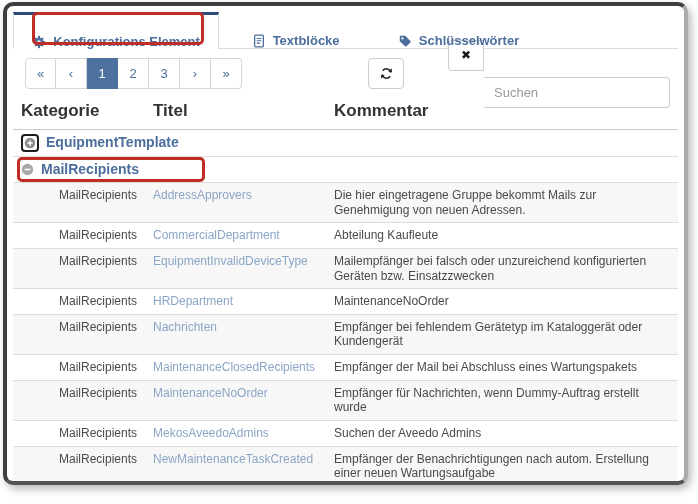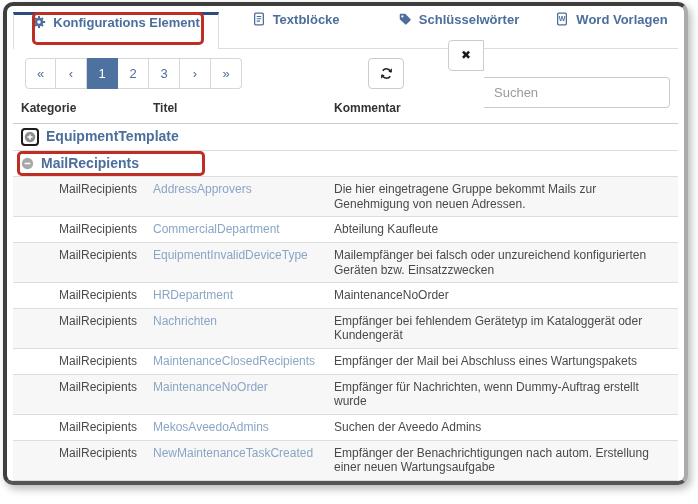--- a/index.html
+++ b/index.html
@@ -10,21 +10,21 @@
     position:absolute; left:3px; top:2px; width:685px; height:483px;
     background:#fff; border:4px solid #3e3e3e;
     border-right-color:#ababab; border-bottom-color:#555;
     border-radius:10px; box-shadow:3px 4px 8px rgba(0,0,0,.28);
     padding:6px 6px 0 6px; overflow:hidden;
   }
 
   
   .tabs { display:flex; border-bottom:1px solid #ddd; height:37px; }
   .tab {
-    display:flex; align-items:flex-start; justify-content:center; gap:7px;
+    display:flex; align-items:flex-end; justify-content:center; gap:7px;
     font-size:13px; font-weight:bold; color:#4c6e9c; cursor:pointer; position:relative;
   }
   .tab-1 { width:31%; } .tab-2 { width:26%; } .tab-3 { width:23%; } .tab-4 { width:20%; }
   .tab.active {
     background:#fff; border:1px solid #ddd; border-bottom:none;
     border-top:3px solid #2d4b7c; margin-bottom:-1px;
   }
   .tab .ticon { display:inline-flex; }
 
   
@@ -57,21 +57,21 @@
   .search-input {
     width:186px; height:31px; border:1px solid #ccc; border-left:none;
     border-radius:0 4px 4px 0; padding:0 10px; font-size:13px; color:#555; outline:none;margin-top:37px;
   }
   .search-input::placeholder { color:#9a9a9a; }
 
   
   table { width:100%; border-collapse:collapse; font-size:12px; table-layout:fixed; }
   col.c-cat { width:132px; } col.c-tit { width:181px; }
   thead th {
-    text-align:left; font-weight:bold; color:#333; font-size:12px;
+    text-align:left; font-weight:bold; color:#333; font-size:17px;
     padding:5px 8px 8px 8px; border-bottom:1px solid #ccc;
   }
   td { padding:5px 8px; border-top:1px solid #ddd; vertical-align:top; line-height:1.22; }
   .grouprow td {
     font-size:14px; font-weight:bold; color:#4c6e9c; padding:4px 8px; position:relative;margin-top:18px;
   }
   .grouprow .glabel { cursor:pointer; }
   .grp-inner { display:flex; align-items:center; gap:7px; }
   tbody.rows tr:nth-child(odd) { background:#f7f7f7; }
   td.cat { text-align:right; color:#4a4a4a; }
@@ -123,29 +123,20 @@
         <span>Textblöcke</span>
       </div>
       <div class="tab tab-2">
         <span class="ticon">
           <svg width="14" height="14" viewBox="0 0 16 16">
             <path fill="#4c6e9c" d="M2 2.8C2 2.36 2.36 2 2.8 2h4.9c.3 0 .6.12.8.33l5.7 5.7c.44.44.44 1.15 0 1.6l-4.47 4.47a1.13 1.13 0 0 1-1.6 0L2.33 8.5A1.13 1.13 0 0 1 2 7.7V2.8z"></path>
             <circle cx="5" cy="5" r="1.25" fill="#fff"></circle>
           </svg>
         </span>
         <span>Schlüsselwörter</span>
-      </div>
-      <div class="tab tab-4">
-        <span class="ticon">
-          <svg width="14" height="14" viewBox="0 0 16 16">
-            <rect x="3" y="1.3" width="10" height="13.4" rx="1.2" fill="none" stroke="#4c6e9c" stroke-width="1.5"></rect>
-            <text x="8" y="10.8" text-anchor="middle" font-family="Liberation Sans, sans-serif" font-size="8" font-weight="bold" fill="#4c6e9c">W</text>
-          </svg>
-        </span>
-        <span>Word Vorlagen</span>
       </div>
     </div>
 
     <div class="toolbar">
       <div class="pagination">
         <a class="page">«</a>
         <a class="page">‹</a>
         <a class="page active">1</a>
         <a class="page">2</a>
         <a class="page">3</a>

